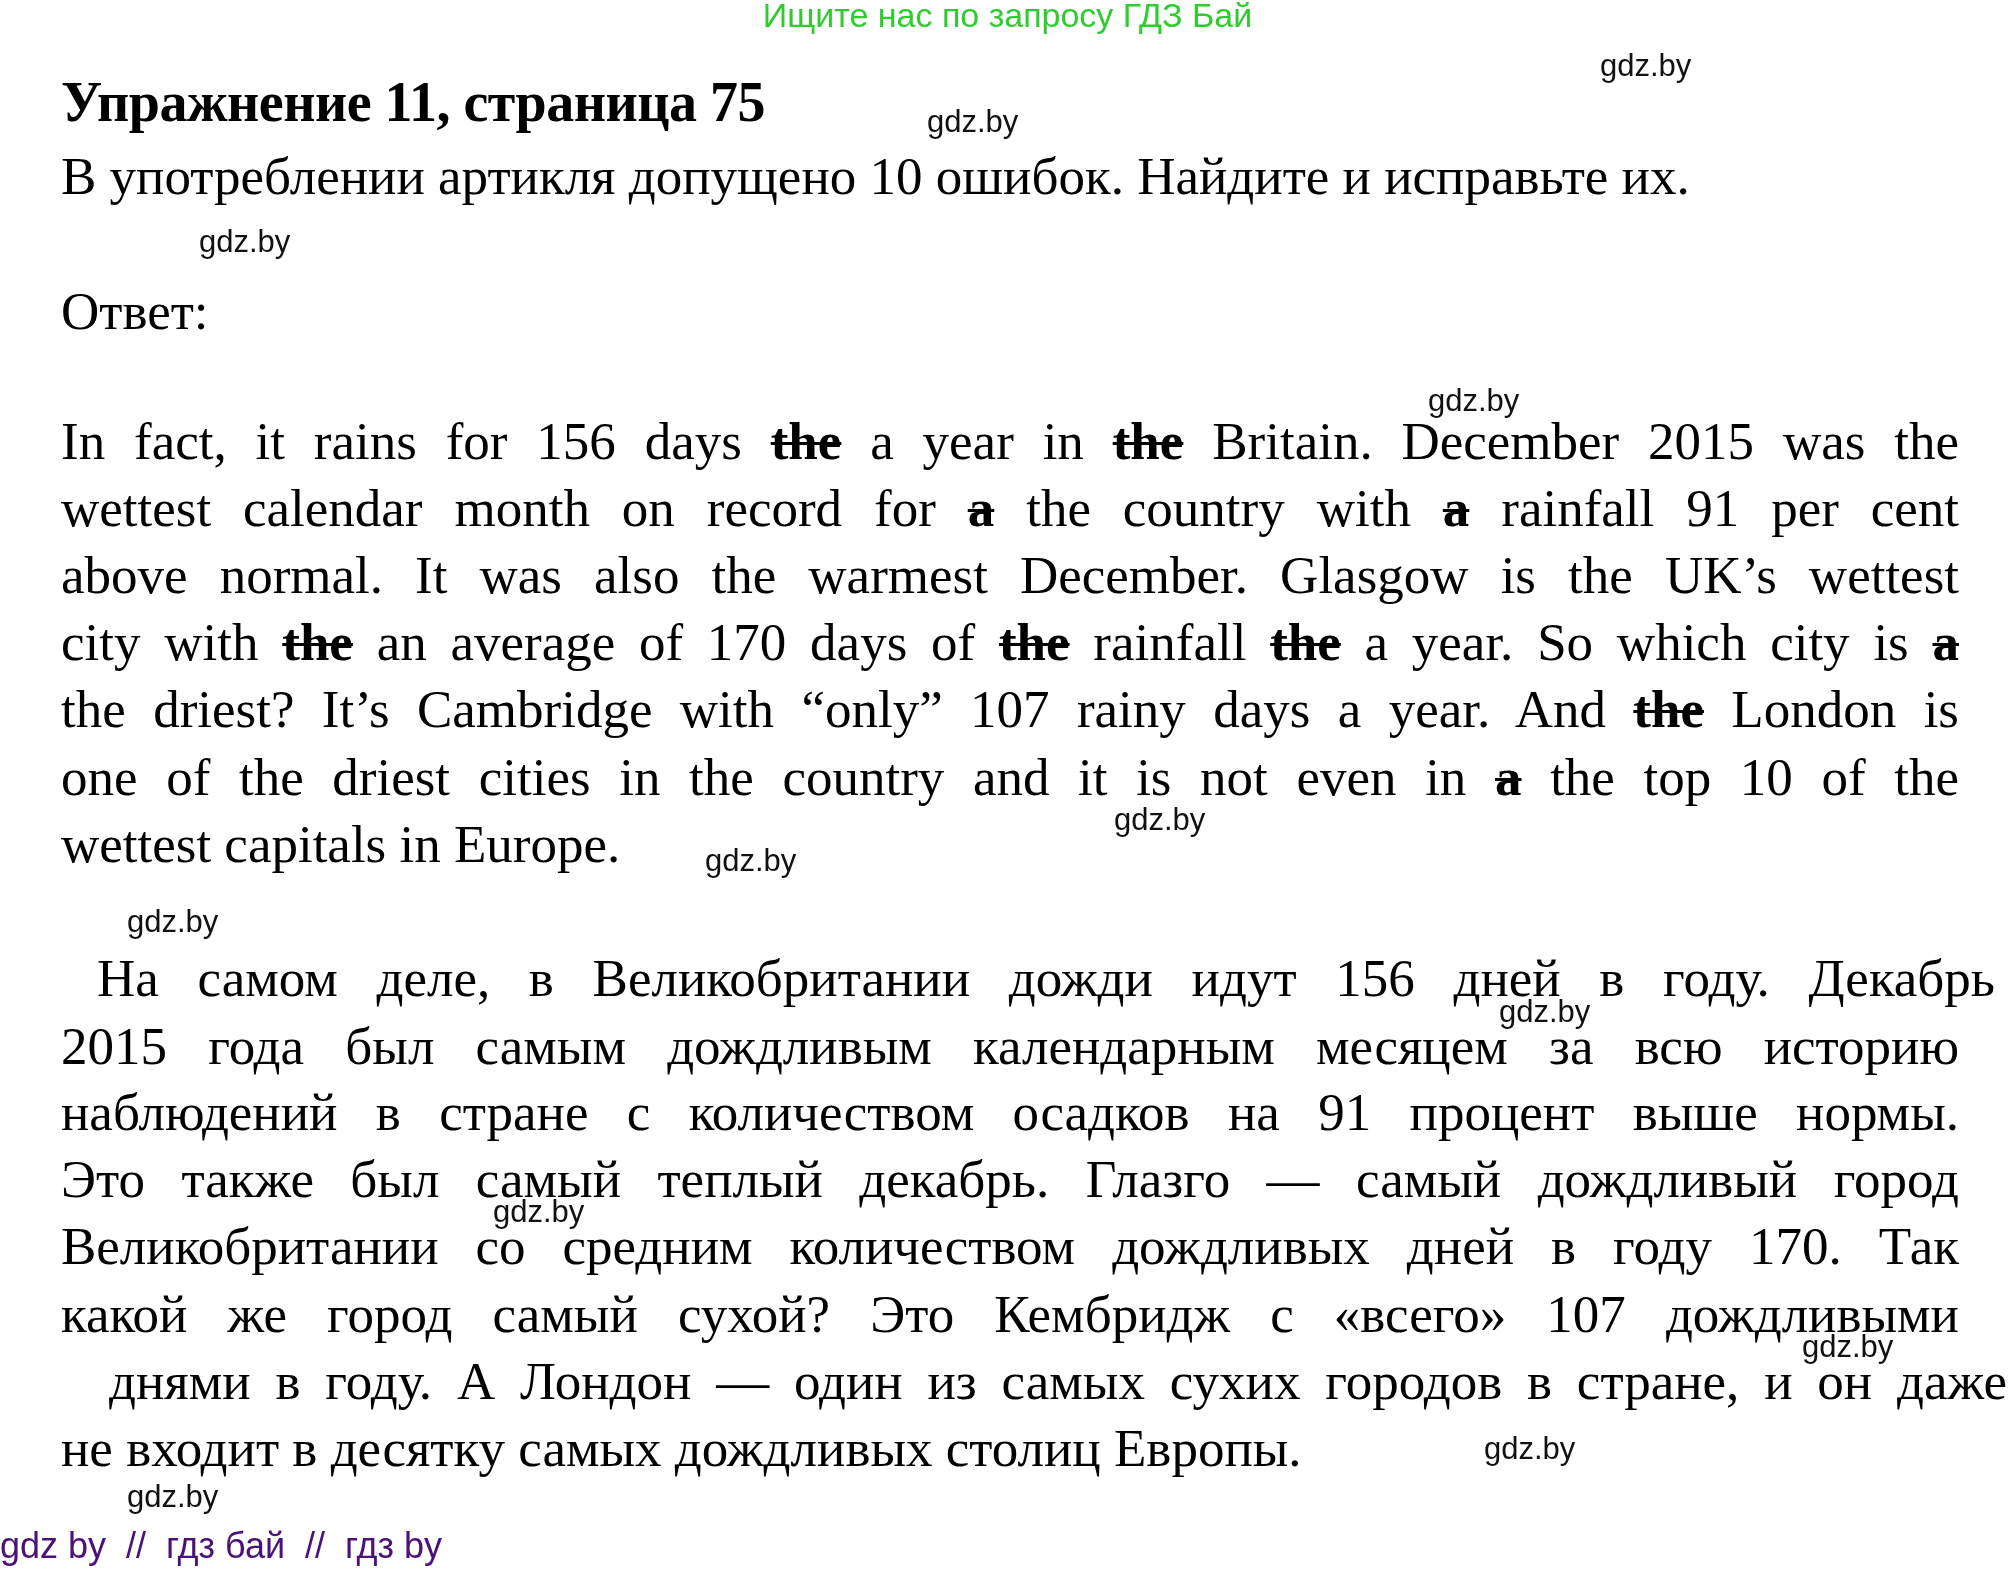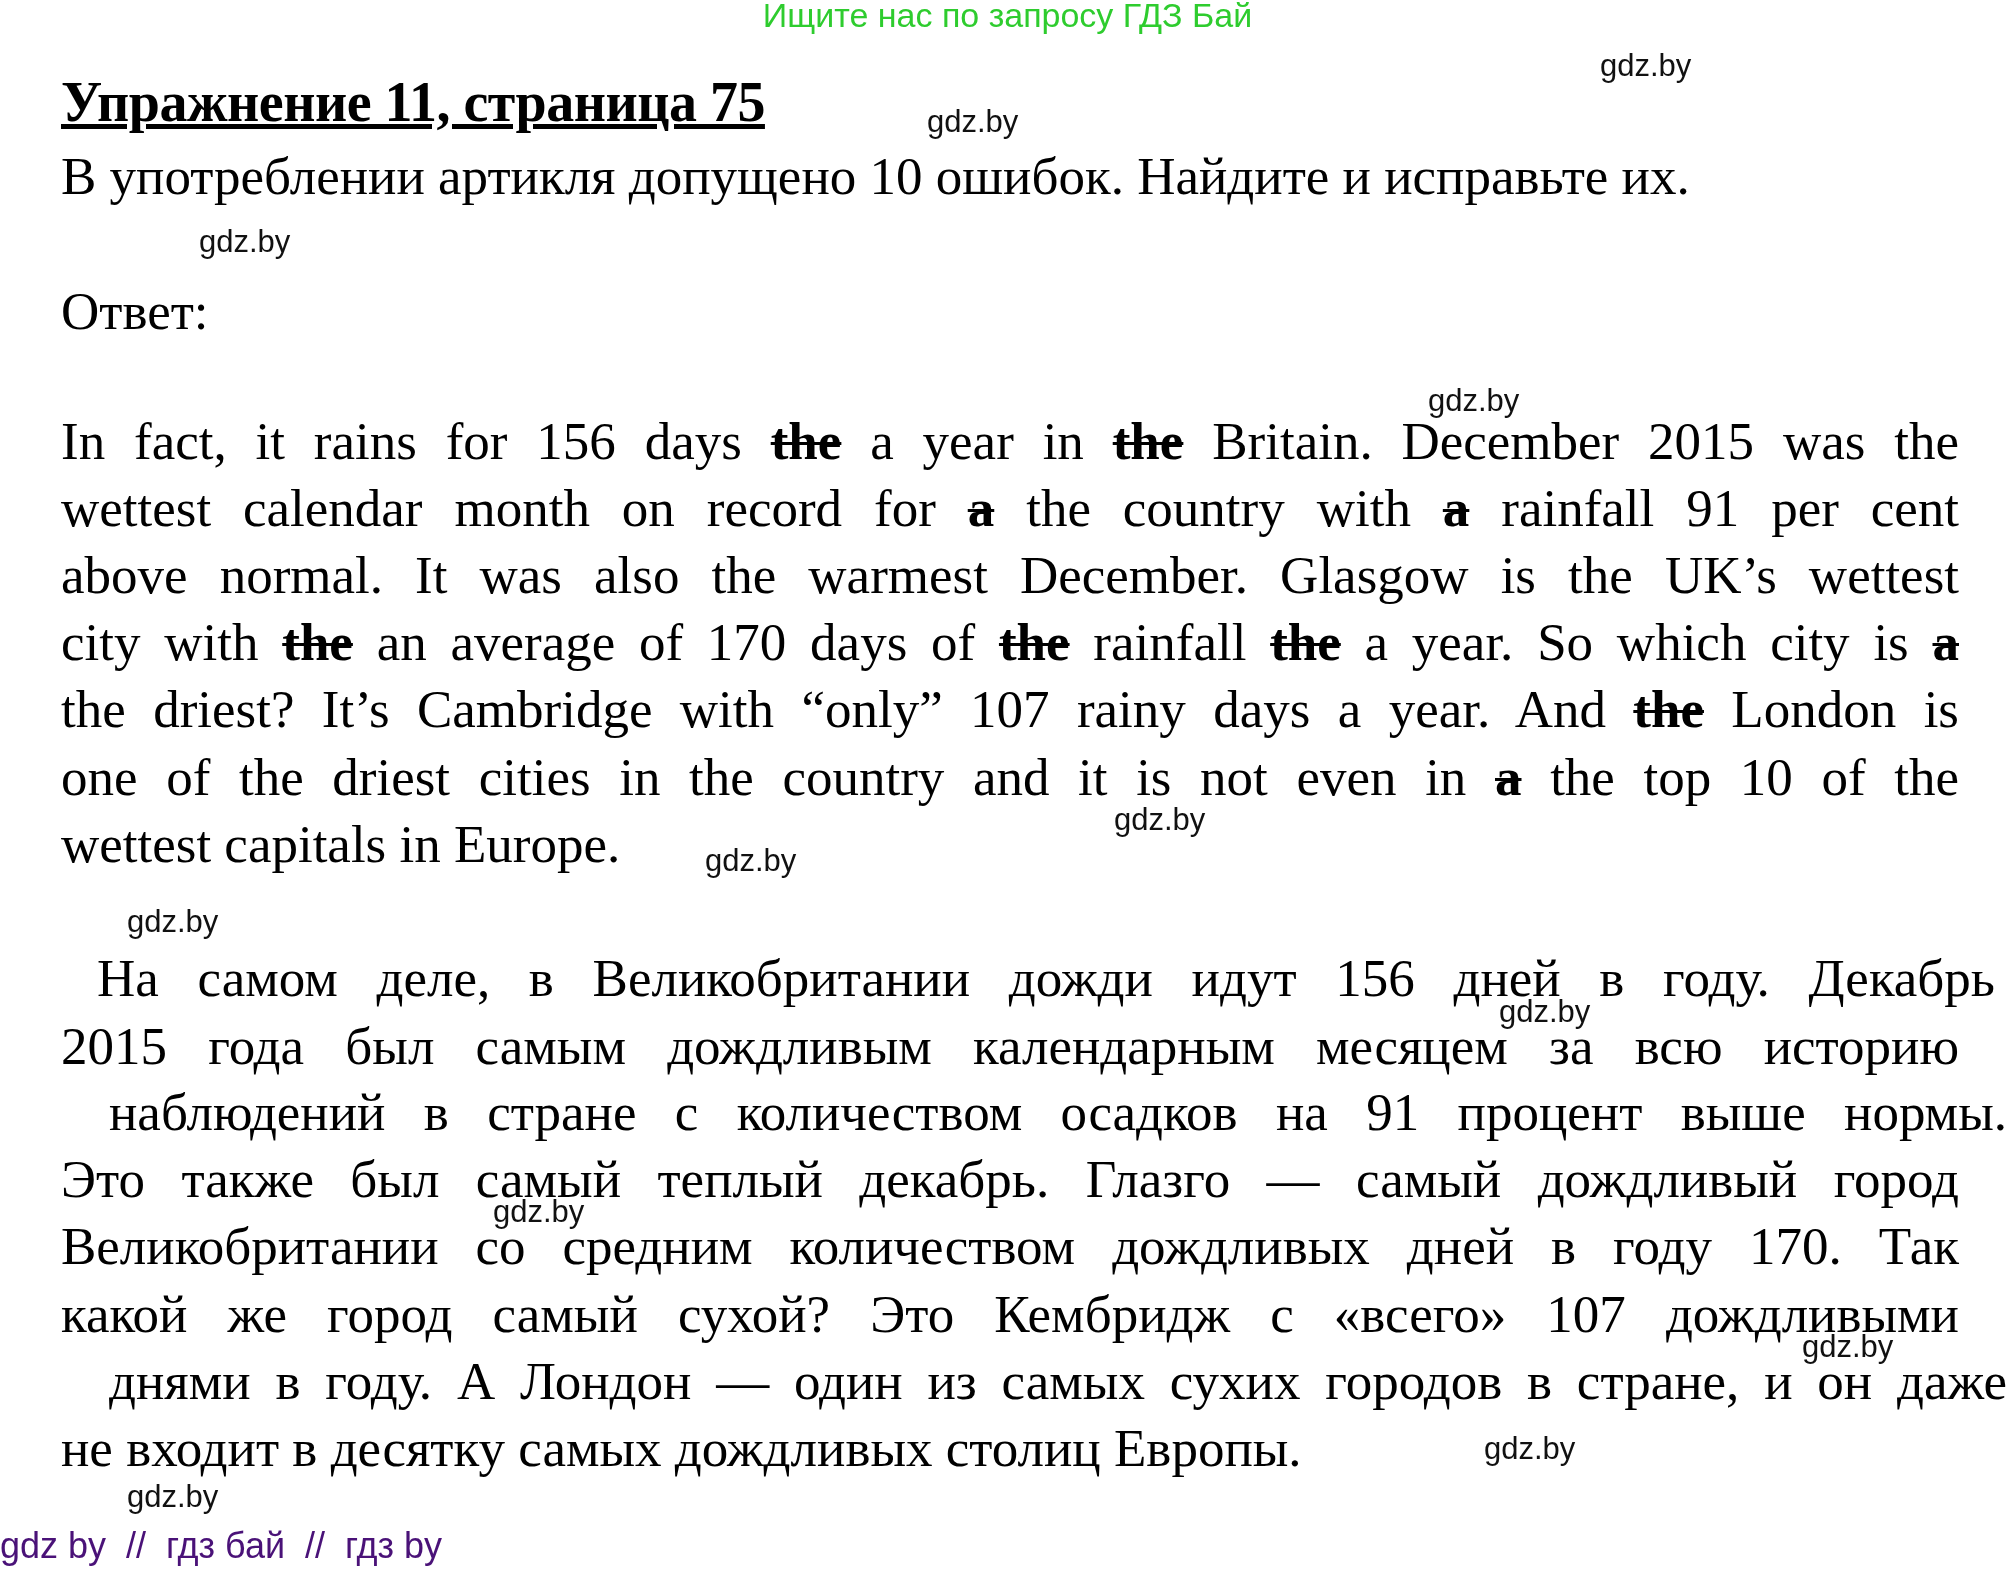--- a/index.html
+++ b/index.html
@@ -1,21 +1,21 @@
 <!DOCTYPE html>
 <html><head>
 <meta charset="utf-8">
 <style>
   html, body { margin:0; padding:0; background:#ffffff; }
   body { width:2015px; height:1573px; position:relative; overflow:hidden; }
   .abs { position:absolute; }
   .serif { font-family: "Liberation Serif", "DejaVu Serif", serif; color:#000; }
   .sans { font-family: "Liberation Sans", "DejaVu Sans", sans-serif; }
   .top-banner { left:0; width:2015px; top:-4px; text-align:center; font-size:34px; color:#2ecc2e; white-space:nowrap; }
-  .title { left:61px; top:70px; font-size:56px; font-weight:bold; white-space:nowrap; letter-spacing:-0.5px;text-decoration:underline; }
+  .title { left:61px; top:70px; font-size:56px; font-weight:bold; white-space:nowrap; letter-spacing:-0.5px; }
   .subtitle { left:61px; top:146px; font-size:53px; white-space:nowrap; }
   .answer-label { left:61px; top:281px; font-size:53px; white-space:nowrap; }
   .line { left:61px; width:1898px; font-size:53px; line-height:60px; height:60px; white-space:nowrap;
           text-align:justify; text-align-last:justify; overflow:visible; }
   .strike { font-weight:bold; text-decoration:line-through; text-decoration-thickness:3px; }
   .wm { font-size:31px; color:#111; white-space:nowrap; }
   .footer { left:0; width:2015px; top:1525px; text-align:left; font-size:36px; color:#4a1278; white-space:pre; }
 </style>
 </head>
 <body>
@@ -31,21 +31,21 @@
     <div class="abs serif line" style="top: 478px;"><span>wettest calendar month on record for </span><span class="strike">a</span><span> the country with </span><span class="strike">a</span><span> rainfall 91 per cent</span></div>
     <div class="abs serif line" style="top: 545px;"><span>above normal. It was also the warmest December. Glasgow is the UK’s wettest</span></div>
     <div class="abs serif line" style="top: 612px;"><span>city with </span><span class="strike">the</span><span> an average of 170 days of </span><span class="strike">the</span><span> rainfall </span><span class="strike">the</span><span> a year. So which city is </span><span class="strike">a</span></div>
     <div class="abs serif line" style="top: 679px;"><span>the driest? It’s Cambridge with “only” 107 rainy days a year. And </span><span class="strike">the</span><span> London is</span></div>
     <div class="abs serif line" style="top: 747px;"><span>one of the driest cities in the country and it is not even in </span><span class="strike">a</span><span> the top 10 of the</span></div>
     <div class="abs serif line" style="top: 814px; text-align-last: left;"><span>wettest capitals in Europe.</span></div>
   </div>
 <div id="russian">
     <div class="abs serif line" style="top: 948px; margin-left: 36px;">На самом деле, в Великобритании дожди идут 156 дней в году. Декабрь</div>
     <div class="abs serif line" style="top: 1016px;">2015 года был самым дождливым календарным месяцем за всю историю</div>
-    <div class="abs serif line" style="top: 1082px; margin-left: 48px;">наблюдений в стране с количеством осадков на 91 процент выше нормы.</div>
+    <div class="abs serif line" style="top: 1082px;">наблюдений в стране с количеством осадков на 91 процент выше нормы.</div>
     <div class="abs serif line" style="top: 1149px;">Это также был самый теплый декабрь. Глазго — самый дождливый город</div>
     <div class="abs serif line" style="top: 1216px;">Великобритании со средним количеством дождливых дней в году 170. Так</div>
     <div class="abs serif line" style="top: 1284px;">какой же город самый сухой? Это Кембридж с «всего» 107 дождливыми</div>
     <div class="abs serif line" style="top: 1351px; margin-left: 48px;">днями в году. А Лондон — один из самых сухих городов в стране, и он даже</div>
     <div class="abs serif line" style="top: 1418px; text-align-last: left;">не входит в десятку самых дождливых столиц Европы.</div>
   </div>
 <div id="watermarks">
     <div class="abs sans wm" style="left: 1600px; top: 48px;">gdz.by</div>
     <div class="abs sans wm" style="left: 927px; top: 104px;">gdz.by</div>
     <div class="abs sans wm" style="left: 199px; top: 224px;">gdz.by</div>

